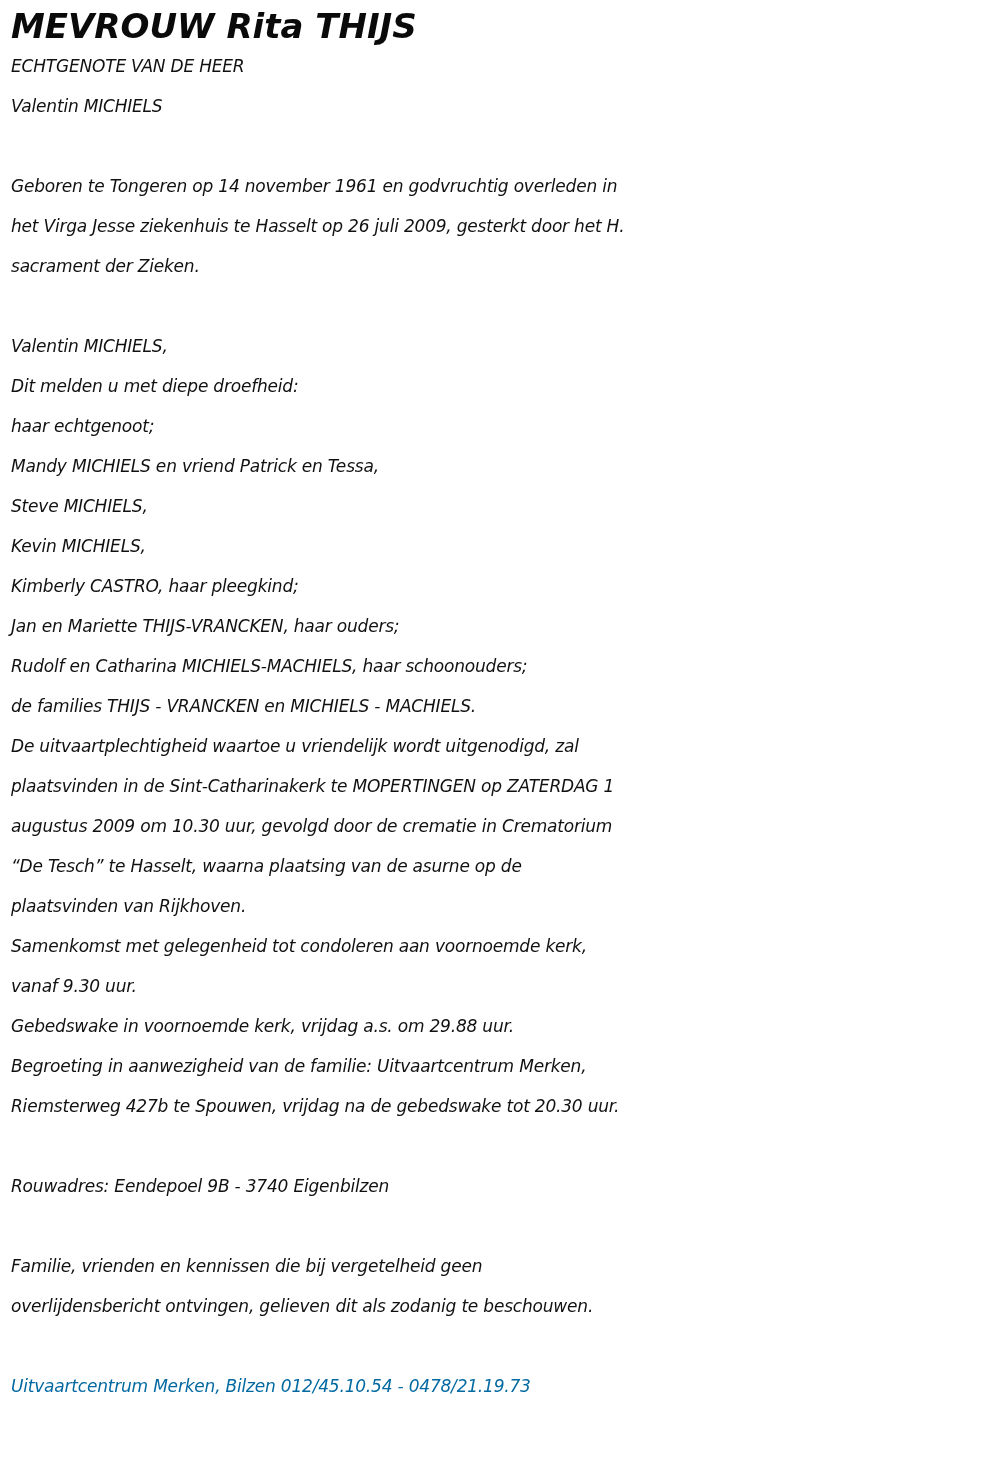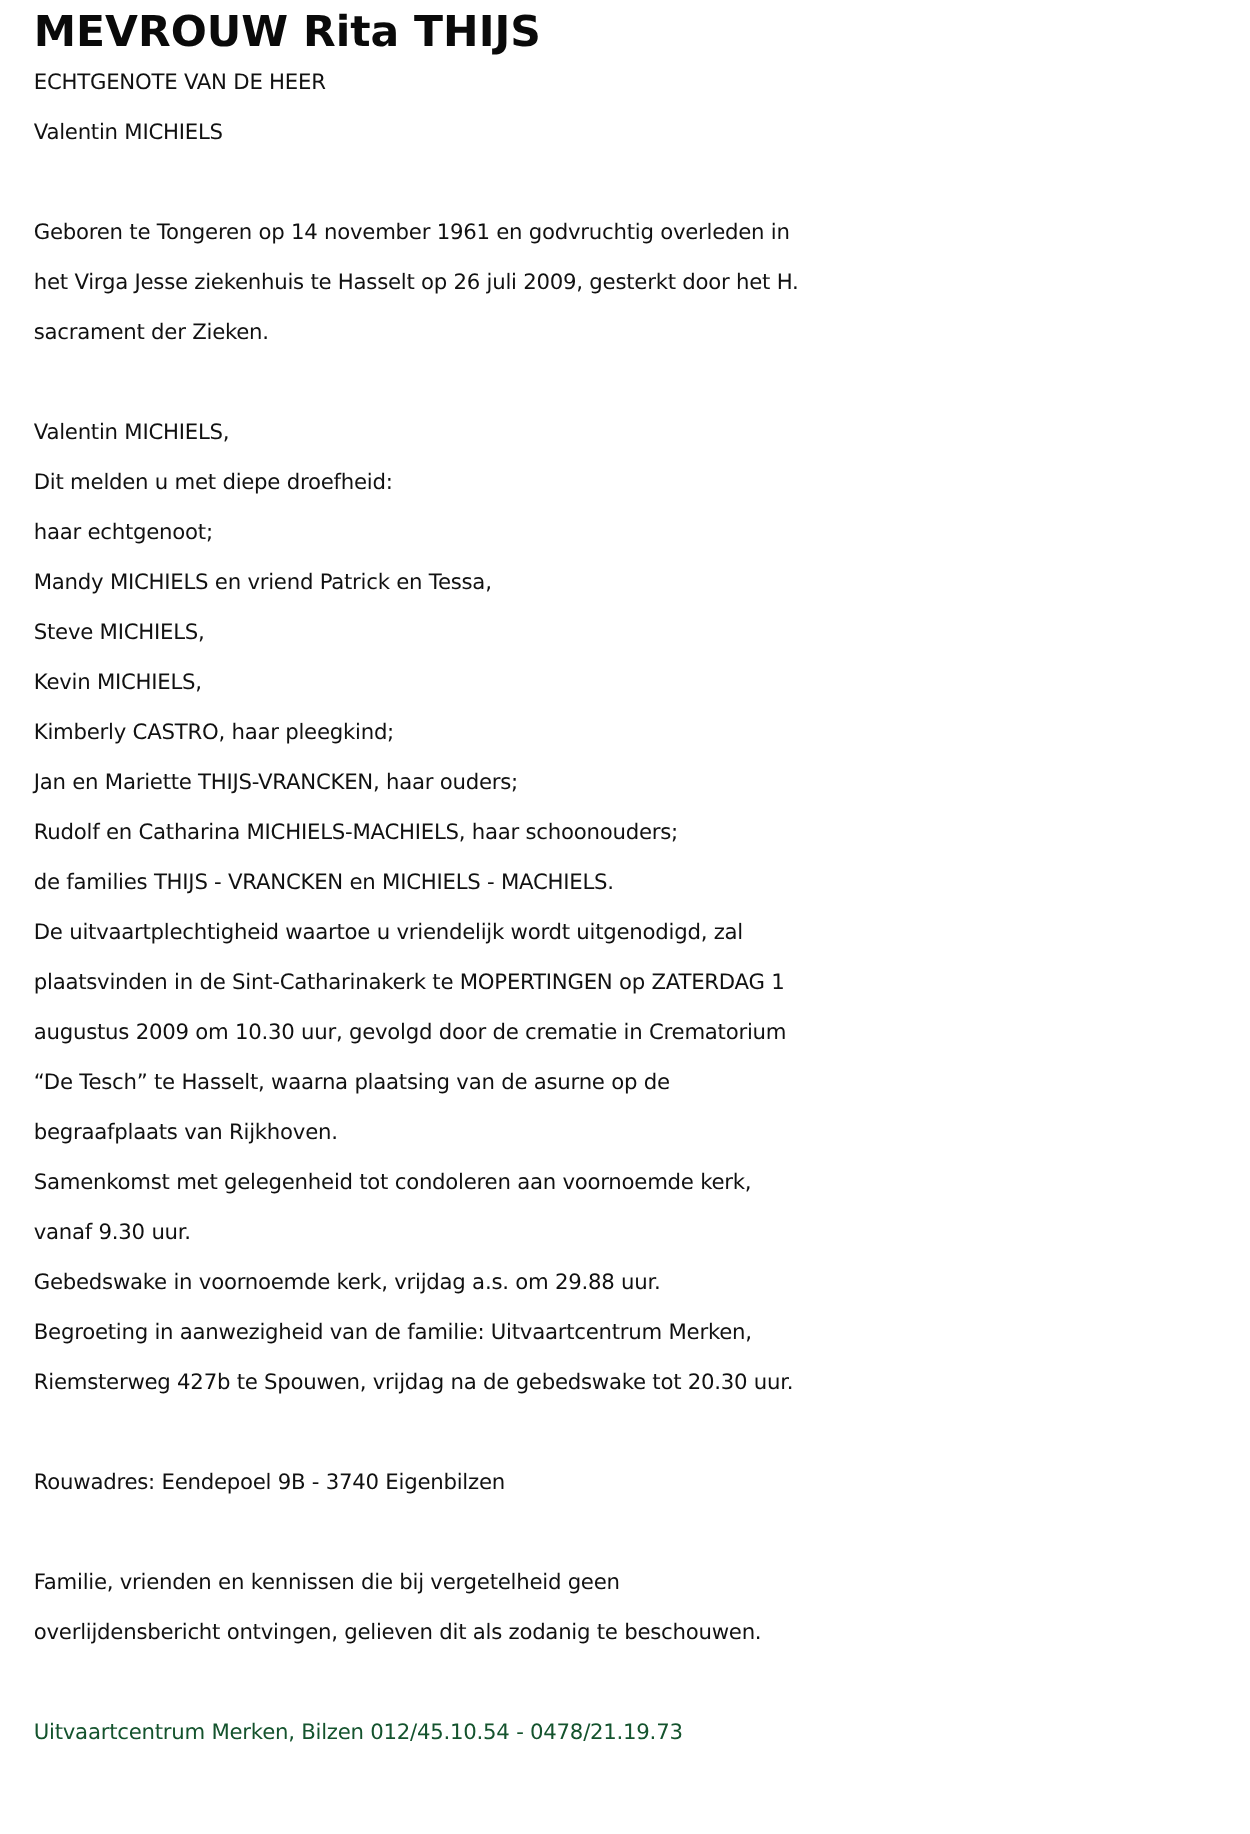--- a/index.html
+++ b/index.html
@@ -9,42 +9,43 @@
     }
     body {
       width: 1000px;
       height: 1467px;
       overflow: hidden;
       font-family: "DejaVu Sans", sans-serif;
       color: #111111;
     }
     .page {
       position: relative;
-      padding: 6px 0 0 27px;
+      padding: 6px 0 0 11px;
+      font-style: italic;
     }
     .title {
       font-size: 34px;
       font-weight: bold;
       line-height: 40px;
       margin: 0;
       letter-spacing: 0px;
       color: #0a0a0a;
     }
     .line {
       font-size: 17px;
       line-height: 40px;
       white-space: nowrap;
       margin: 0;
       letter-spacing: -0.2px;
     }
     .gap {
       height: 40px;
     }
     .footer {
-      color: #14532d;
+      color: #0369a1;
     }
   </style>
 </head>
 <body>
 
 <div class="page">
   <h1 class="title">MEVROUW Rita THIJS</h1>
   <p class="line">ECHTGENOTE VAN DE HEER</p>
   <p class="line">Valentin MICHIELS</p>
 
@@ -66,21 +67,21 @@
     <p class="line">Steve MICHIELS,</p>
     <p class="line">Kevin MICHIELS,</p>
     <p class="line">Kimberly CASTRO, haar pleegkind;</p>
     <p class="line">Jan en Mariette THIJS-VRANCKEN, haar ouders;</p>
     <p class="line">Rudolf en Catharina MICHIELS-MACHIELS, haar schoonouders;</p>
     <p class="line">de families THIJS - VRANCKEN en MICHIELS - MACHIELS.</p>
     <p class="line">De uitvaartplechtigheid waartoe u vriendelijk wordt uitgenodigd, zal</p>
     <p class="line">plaatsvinden in de Sint-Catharinakerk te MOPERTINGEN op ZATERDAG 1</p>
     <p class="line">augustus 2009 om 10.30 uur, gevolgd door de crematie in Crematorium</p>
     <p class="line">“De Tesch” te Hasselt, waarna plaatsing van de asurne op de</p>
-    <p class="line">begraafplaats van Rijkhoven.</p>
+    <p class="line">plaatsvinden van Rijkhoven.</p>
     <p class="line">Samenkomst met gelegenheid tot condoleren aan voornoemde kerk,</p>
     <p class="line">vanaf 9.30 uur.</p>
     <p class="line">Gebedswake in voornoemde kerk, vrijdag a.s. om 29.88 uur.</p>
     <p class="line">Begroeting in aanwezigheid van de familie: Uitvaartcentrum Merken,</p>
     <p class="line">Riemsterweg 427b te Spouwen, vrijdag na de gebedswake tot 20.30 uur.</p>
   </div>
 
   <div class="gap"></div>
 
   <p class="line">Rouwadres: Eendepoel 9B - 3740 Eigenbilzen</p>

